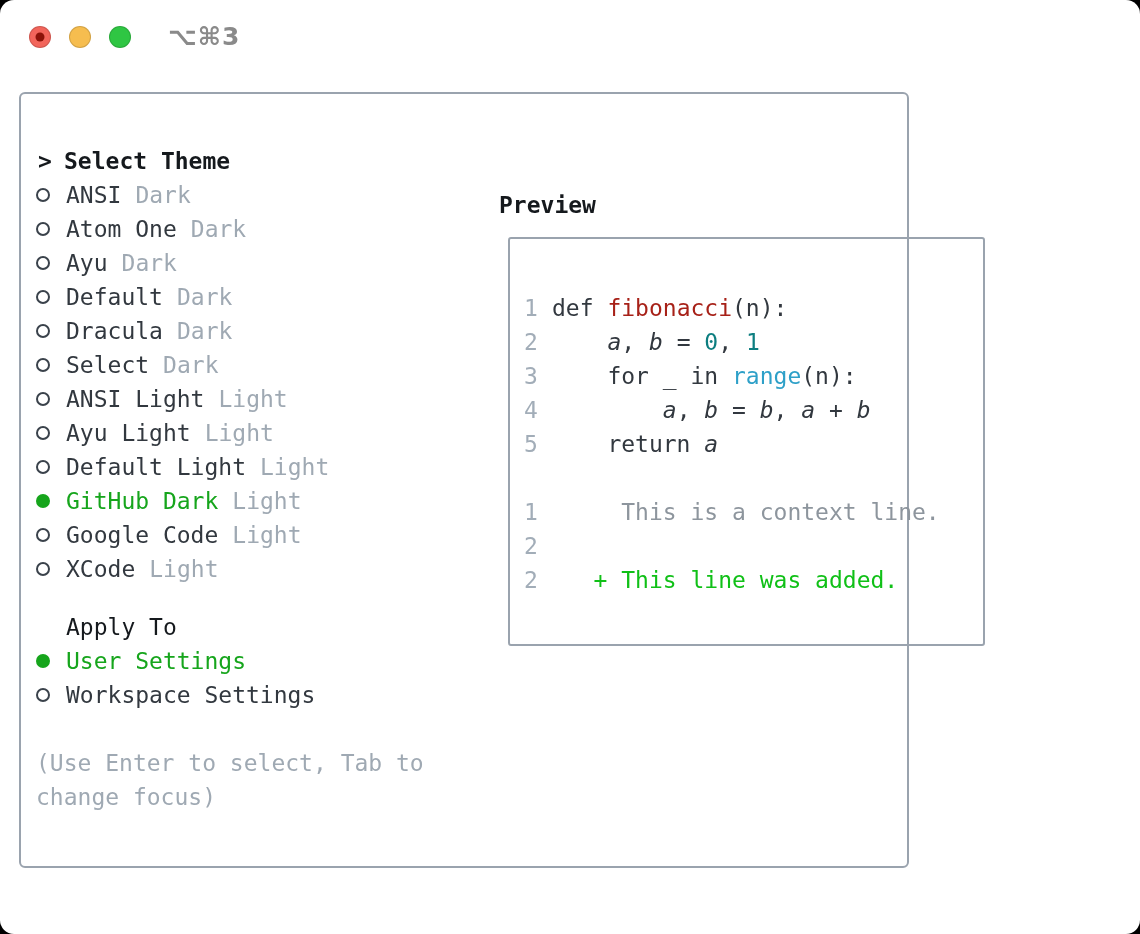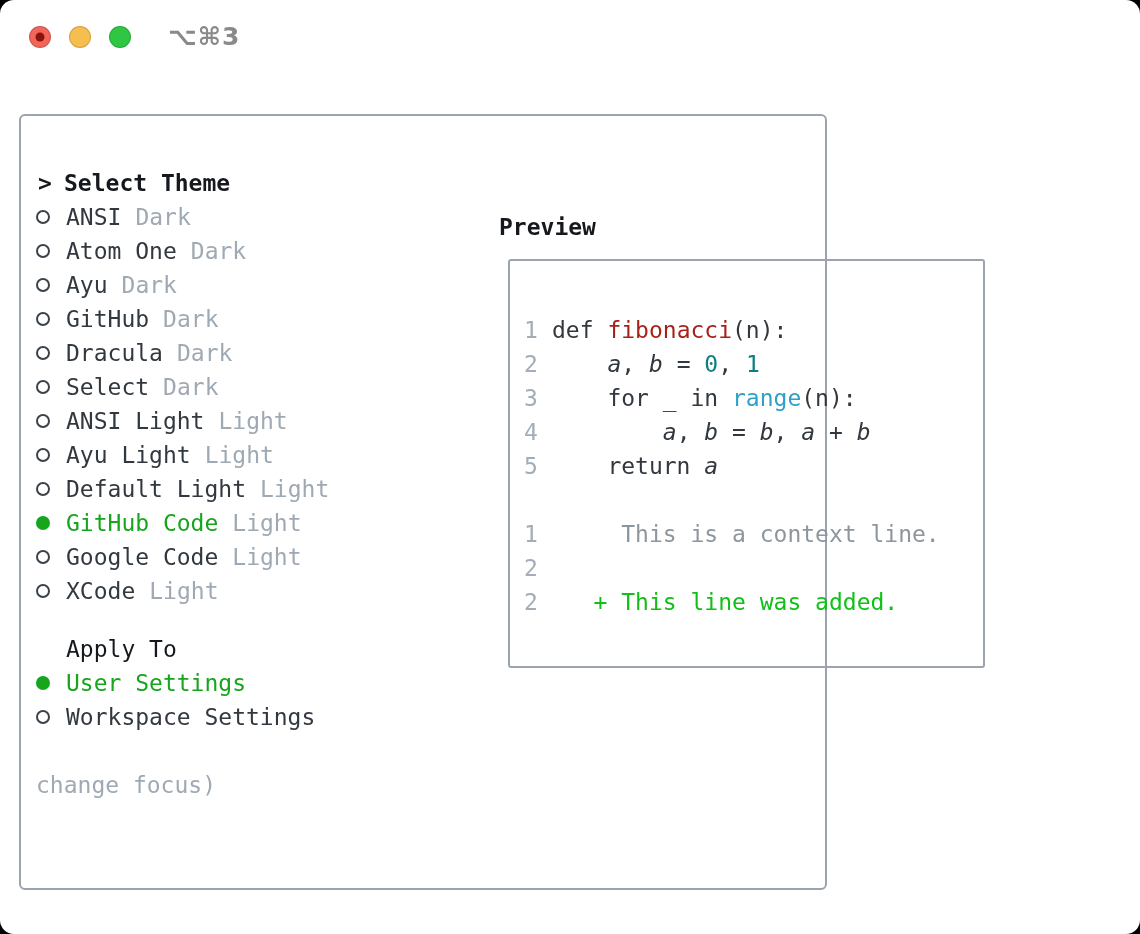--- a/index.html
+++ b/index.html
@@ -24,21 +24,21 @@
   .tl.green{background:var(--traffic-green,#2fc643);}
   .tl .dot{position:absolute;left:50%;top:50%;transform:translate(-50%,-50%);
       width:9px;height:9px;border-radius:50%;background:var(--traffic-red-dot,#8c1309);}
   .wtitle{
     position:absolute;left:168px;top:22px;
     font-family:"DejaVu Sans",sans-serif;font-weight:bold;font-size:25px;
     color:var(--titlebar-text,#8a8a8a);letter-spacing:1px;
   }
   
   .panel{
-    position:absolute;left:19px;top:114px;width:808px;height:776px;
+    position:absolute;left:19px;top:92px;width:890px;height:776px;
     border:2px solid var(--panel-border,#9aa3ae);border-radius:6px;
     box-sizing:border-box;
     display:flex;align-items:flex-start;
     padding:50px 0 0 15px;
     font-size:23px;line-height:34px;
     color:var(--text-body,#32383f);
   }
   .col-left{width:463px;flex:none;}
   .col-right{flex:1;min-width:0;margin-top:44px;}
   .header-row{font-weight:bold;color:var(--text-primary,#15191d);height:34px;}
@@ -108,21 +108,21 @@
             <span class="tname">Atom One</span>
             <span class="tvariant">Dark</span>
           </div>
           <div class="row">
             <span class="radio"></span>
             <span class="tname">Ayu</span>
             <span class="tvariant">Dark</span>
           </div>
           <div class="row">
             <span class="radio"></span>
-            <span class="tname">GitHub</span>
+            <span class="tname">Default</span>
             <span class="tvariant">Dark</span>
           </div>
           <div class="row">
             <span class="radio"></span>
             <span class="tname">Dracula</span>
             <span class="tvariant">Dark</span>
           </div>
           <div class="row">
             <span class="radio"></span>
             <span class="tname">Select</span>
@@ -138,21 +138,21 @@
             <span class="tname">Ayu Light</span>
             <span class="tvariant">Light</span>
           </div>
           <div class="row">
             <span class="radio"></span>
             <span class="tname">Default Light</span>
             <span class="tvariant">Light</span>
           </div>
           <div class="row selected">
             <span class="radio"></span>
-            <span class="tname">GitHub Code</span>
+            <span class="tname">GitHub Dark</span>
             <span class="tvariant">Light</span>
           </div>
           <div class="row">
             <span class="radio"></span>
             <span class="tname">Google Code</span>
             <span class="tvariant">Light</span>
           </div>
           <div class="row">
             <span class="radio"></span>
             <span class="tname">XCode</span>
@@ -168,20 +168,21 @@
               <span class="tname">User Settings</span>
             </div>
             <div class="row">
               <span class="radio"></span>
               <span class="tname">Workspace Settings</span>
             </div>
           </div>
       </div>
 
       <div class="hint">
+        <div>(Use Enter to select, Tab to</div>
         <div>change focus)</div>
       </div>
     </div>
 
     <div class="col-right">
       <div class="header-row">Preview</div>
       <div class="preview-box" id="preview-box">
           <div class="cline">
             <span class="lnum">1</span>
             <span class="ctext"><span class="tok-code">def </span><span class="tok-func">fibonacci</span><span class="tok-code">(n):</span></span>

